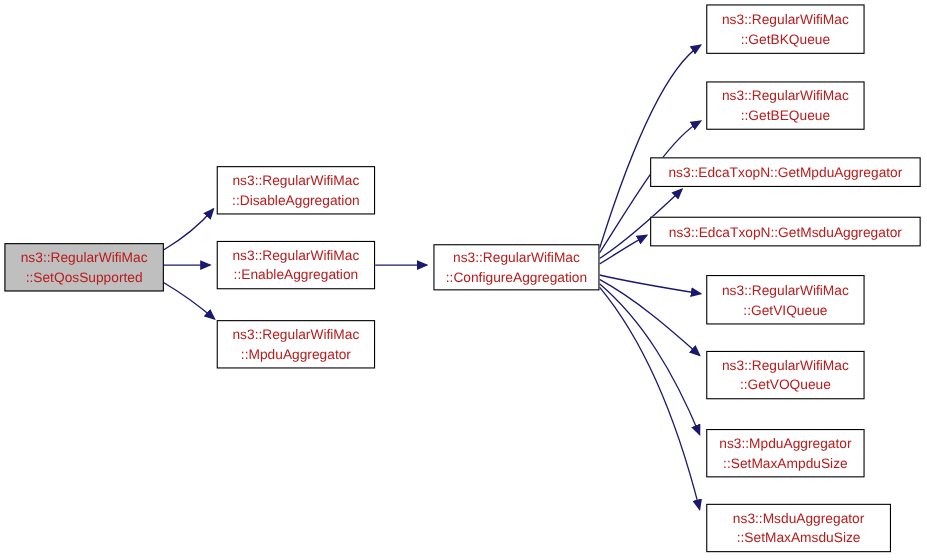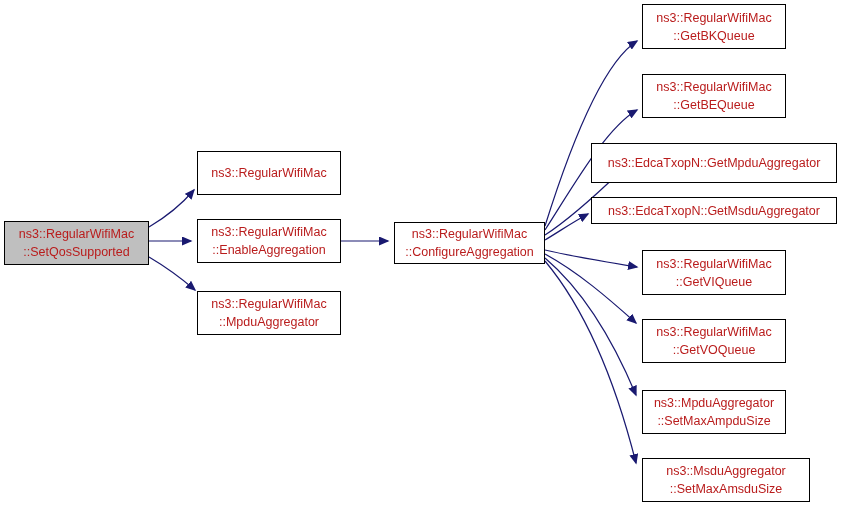--- a/index.html
+++ b/index.html
@@ -59,20 +59,21 @@
     <path class="edge" marker-end="url(#arrow)" d="M545,261 C590,315 618,392 636,463"></path>
   </svg>
 
   <div class="node current" style="left:4px;top:221px;width:145px;height:44px;">
     <span>ns3::RegularWifiMac</span>
     <span>::SetQosSupported</span>
   </div>
 
   <div class="node" style="left:197px;top:151px;width:144px;height:44px;">
     <span>ns3::RegularWifiMac</span>
+    <span>::DisableAggregation</span>
   </div>
 
   <div class="node" style="left:197px;top:219px;width:144px;height:44px;">
     <span>ns3::RegularWifiMac</span>
     <span>::EnableAggregation</span>
   </div>
 
   <div class="node" style="left:197px;top:291px;width:144px;height:44px;">
     <span>ns3::RegularWifiMac</span>
     <span>::MpduAggregator</span>
@@ -86,21 +87,21 @@
   <div class="node" style="left:642px;top:4px;width:144px;height:45px;">
     <span>ns3::RegularWifiMac</span>
     <span>::GetBKQueue</span>
   </div>
 
   <div class="node" style="left:642px;top:74px;width:144px;height:44px;">
     <span>ns3::RegularWifiMac</span>
     <span>::GetBEQueue</span>
   </div>
 
-  <div class="node" style="left:591px;top:143px;width:246px;height:40px;">
+  <div class="node" style="left:591px;top:143px;width:246px;height:27px;">
     <span>ns3::EdcaTxopN::GetMpduAggregator</span>
   </div>
 
   <div class="node" style="left:591px;top:197px;width:246px;height:27px;">
     <span>ns3::EdcaTxopN::GetMsduAggregator</span>
   </div>
 
   <div class="node" style="left:642px;top:250px;width:144px;height:45px;">
     <span>ns3::RegularWifiMac</span>
     <span>::GetVIQueue</span>

